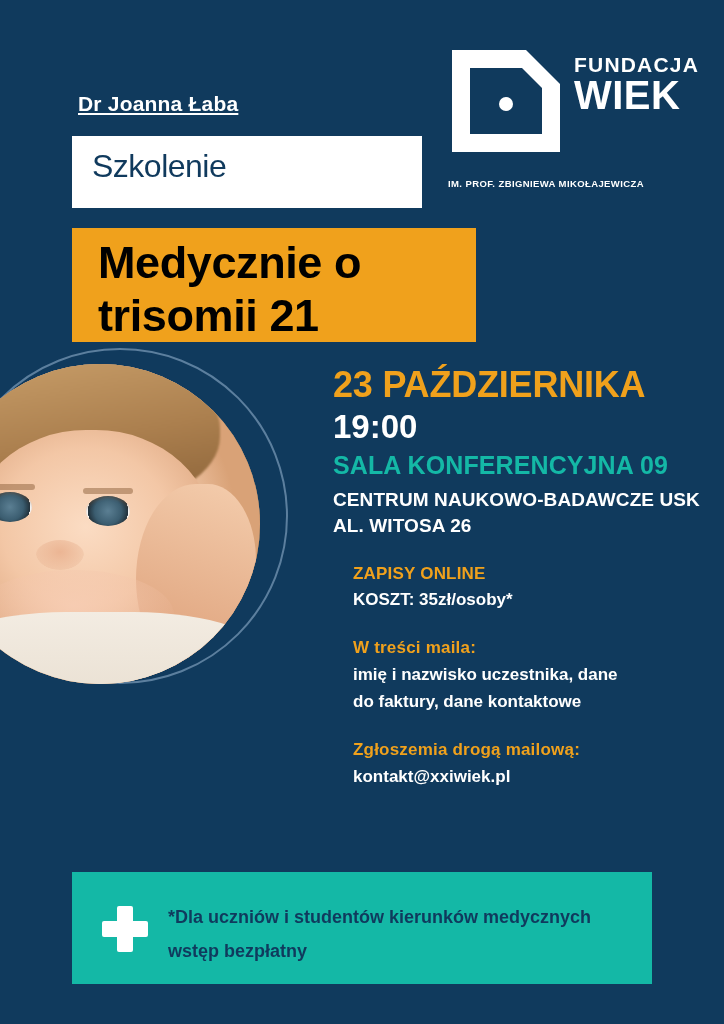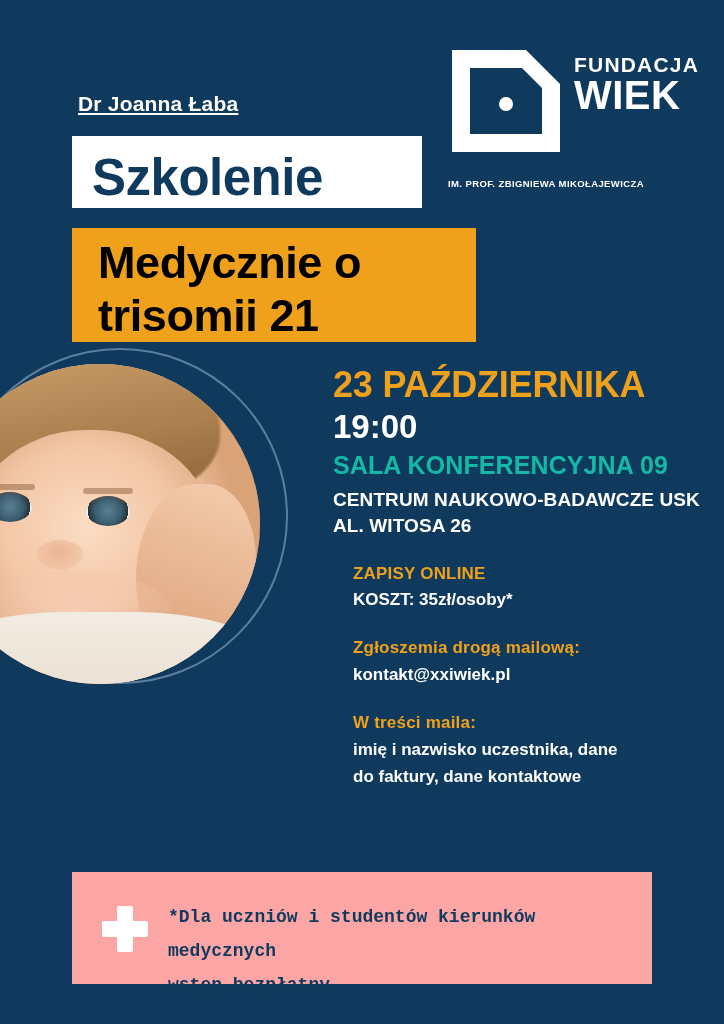--- a/index.html
+++ b/index.html
@@ -88,22 +88,22 @@
     top: 136px;
     width: 350px;
     height: 72px;
     background: #ffffff;
   }
   .band-white span {
     position: absolute;
     left: 20px;
     top: 12px;
     color: #103a5d;
-    font-size: 51px;
-    font-weight: bold;
+    font-size: 32px;
+    font-weight: normal;
     letter-spacing: -0.5px;
   }
   .band-orange {
     position: absolute;
     left: 72px;
     top: 228px;
     width: 404px;
     height: 114px;
     background: #f0a11c;
   }
@@ -265,22 +265,21 @@
     line-height: 1.6;
   }
 
   
   .footer {
     position: absolute;
     left: 72px;
     top: 872px;
     width: 580px;
     height: 112px;
-    background: #fca5a5;
-    font-family: Liberation Mono, monospace;
+    background: #14b8a6;
   }
   .cross {
     position: absolute;
     left: 30px;
     top: 34px;
     width: 46px;
     height: 46px;
   }
   .cross:before, .cross:after {
     content: "";
@@ -354,28 +353,28 @@
     <div class="room">SALA KONFERENCYJNA 09</div>
     <div class="venue" style="white-space:pre-line;">CENTRUM NAUKOWO-BADAWCZE USK
 AL. WITOSA 26</div>
 
     <div class="block">
       <div class="h">ZAPISY ONLINE</div>
       <div class="v">KOSZT: 35zł/osoby*</div>
     </div>
 
     <div class="block">
-      <div class="h">Zgłoszemia drogą mailową:</div>
-      <div class="v">kontakt@xxiwiek.pl</div>
-    </div>
-
-    <div class="block">
       <div class="h">W treści maila:</div>
       <div class="v">imię i nazwisko uczestnika, dane</div>
       <div class="v">do faktury, dane kontaktowe</div>
+    </div>
+
+    <div class="block">
+      <div class="h">Zgłoszemia drogą mailową:</div>
+      <div class="v">kontakt@xxiwiek.pl</div>
     </div>
   </div>
 
   <div class="footer">
     <div class="cross"></div>
     <div class="footer-text">
       <div>*Dla uczniów i studentów kierunków medycznych</div>
       <div>wstęp bezpłatny</div>
     </div>
   </div>

